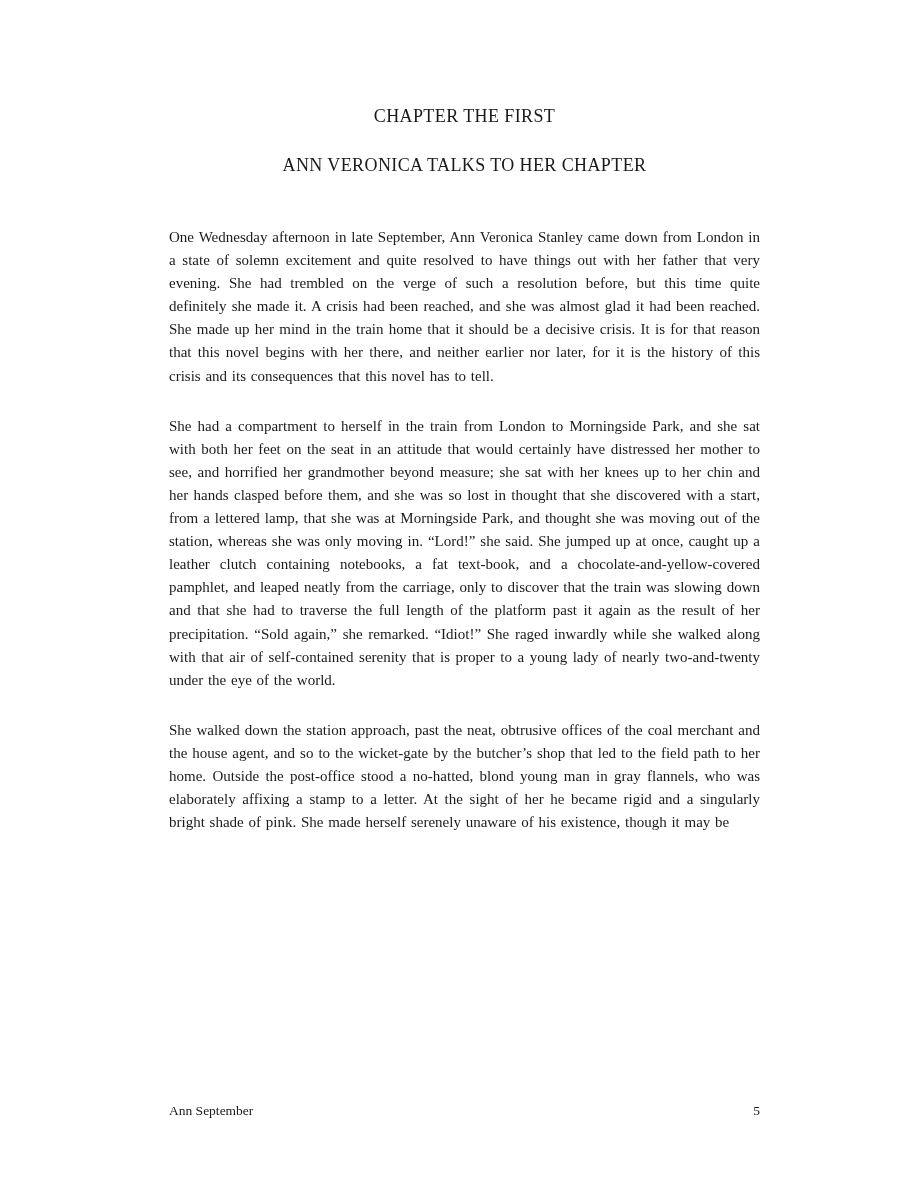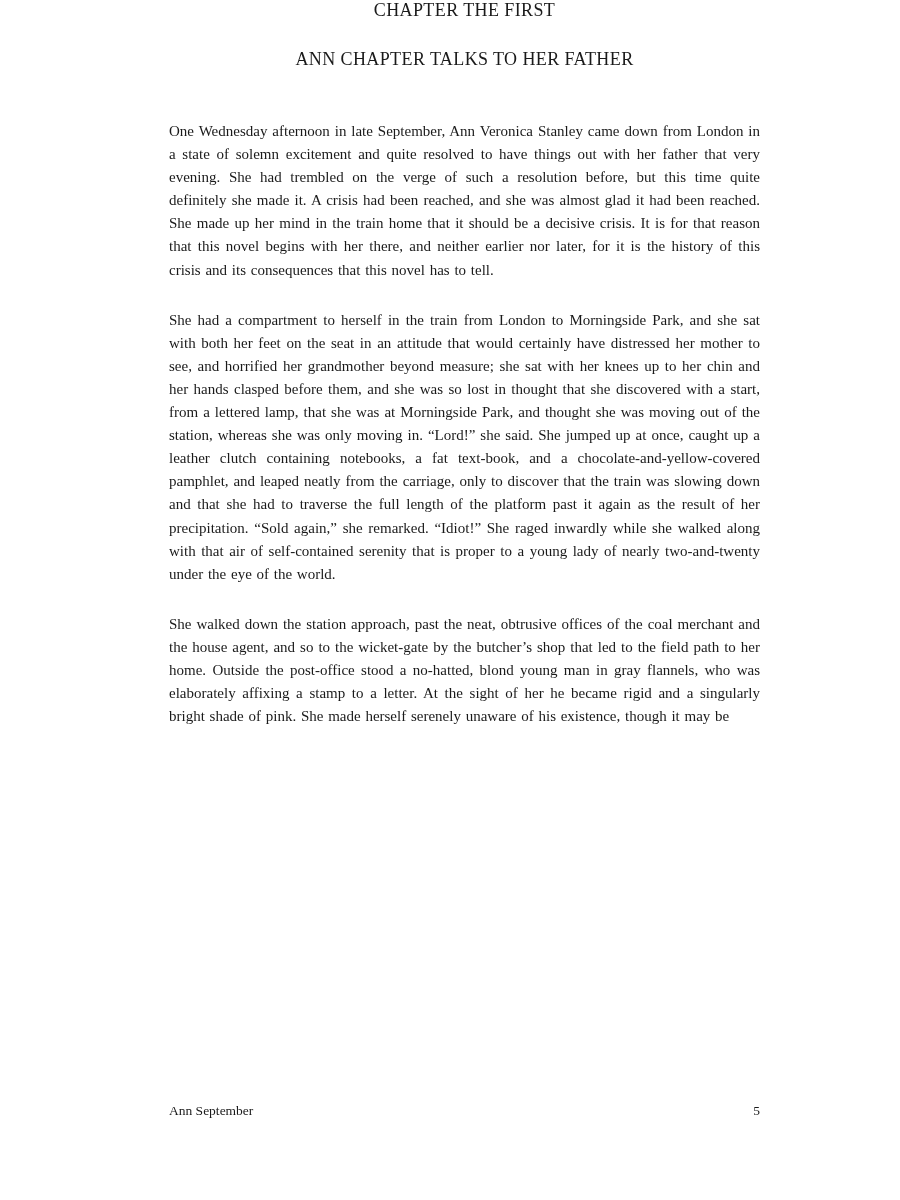--- a/index.html
+++ b/index.html
@@ -18,20 +18,21 @@
     height: 1200px;
     background: #ffffff;
     overflow: hidden;
   }
 
   .content {
     position: absolute;
     top: 0;
     left: 169px;
     width: 591px;
+    padding-top: 106px;
     font-family: Liberation Serif, serif;
   }
 
   .chapter-heading {
     text-align: center;
     font-size: 18px;
     font-weight: normal;
     letter-spacing: 0.4px;
     margin-bottom: 28px;
   }
@@ -72,21 +73,21 @@
   }
 </style>
 </head>
 <body>
 
 <div class="page">
   <div class="content">
 
     <h1 class="chapter-heading">CHAPTER THE FIRST</h1>
 
-    <h2 class="chapter-title">ANN CHAPTER TALKS TO HER FATHER</h2>
+    <h2 class="chapter-title">ANN VERONICA TALKS TO HER CHAPTER</h2>
 
 
     <div class="body-text">
       <p>One Wednesday afternoon in late September, Ann Veronica Stanley came down from London in a state of solemn excitement and quite resolved to have things out with her father that very evening. She had trembled on the verge of such a resolution before, but this time quite definitely she made it. A crisis had been reached, and she was almost glad it had been reached. She made up her mind in the train home that it should be a decisive crisis. It is for that reason that this novel begins with her there, and neither earlier nor later, for it is the history of this crisis and its consequences that this novel has to tell.</p>
       <p>She had a compartment to herself in the train from London to Morningside Park, and she sat with both her feet on the seat in an attitude that would certainly have distressed her mother to see, and horrified her grandmother beyond measure; she sat with her knees up to her chin and her hands clasped before them, and she was so lost in thought that she discovered with a start, from a lettered lamp, that she was at Morningside Park, and thought she was moving out of the station, whereas she was only moving in. “Lord!” she said. She jumped up at once, caught up a leather clutch containing notebooks, a fat text-book, and a chocolate-and-yellow-covered pamphlet, and leaped neatly from the carriage, only to discover that the train was slowing down and that she had to traverse the full length of the platform past it again as the result of her precipitation. “Sold again,” she remarked. “Idiot!” She raged inwardly while she walked along with that air of self-contained serenity that is proper to a young lady of nearly two-and-twenty under the eye of the world.</p>
       <p>She walked down the station approach, past the neat, obtrusive offices of the coal merchant and the house agent, and so to the wicket-gate by the butcher’s shop that led to the field path to her home. Outside the post-office stood a no-hatted, blond young man in gray flannels, who was elaborately affixing a stamp to a letter. At the sight of her he became rigid and a singularly bright shade of pink. She made herself serenely unaware of his existence, though it may be</p>
     </div>
 
   </div>
 

